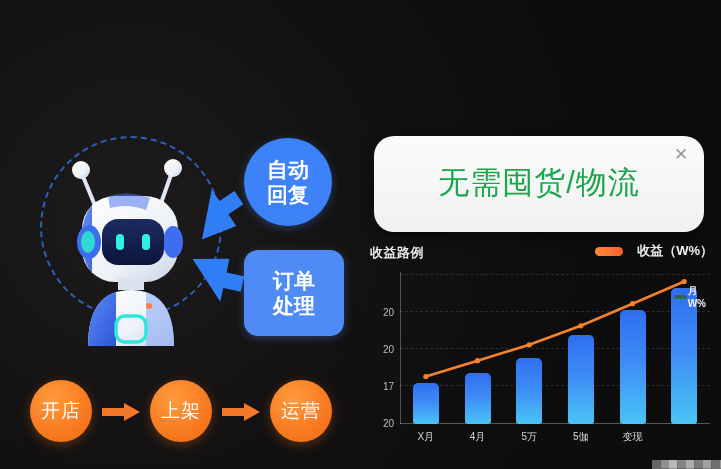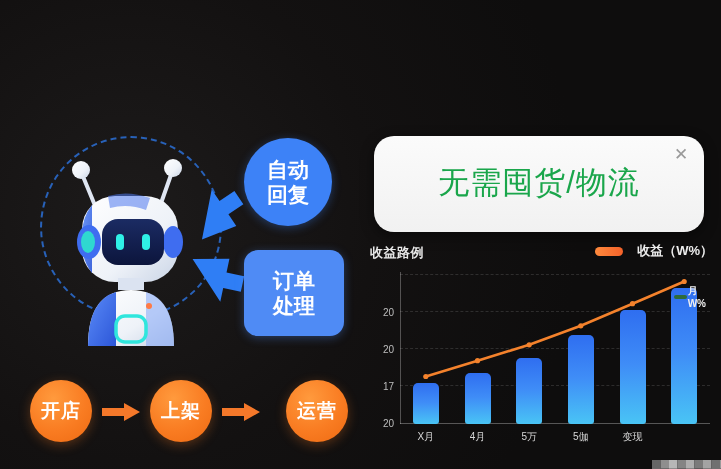--- a/index.html
+++ b/index.html
@@ -45,25 +45,25 @@
       box-shadow:0 2px 10px rgba(79,139,245,.35);}
   .badge-line{display:block;}
 
   #arrows{position:absolute;left:185px;top:35px;width:80px;height:175px;}
 
   
   #flow{position:absolute;left:0;top:256px;width:360px;height:95px;}
   .flow-item{position:absolute;top:6px;width:62px;height:62px;border-radius:50%;
       background:radial-gradient(circle at 38% 30%,#ff9a3d 0%,#f97c22 55%,#ee6a12 100%);
       display:flex;align-items:center;justify-content:center;
-      color:#fff;font-size:19px;font-weight:bold;letter-spacing:1px;
+      color:#fff;font-size:19px;font-weight:normal;letter-spacing:1px;
       box-shadow:0 3px 12px rgba(249,124,34,.30);}
   #flow-0{left:30px;}
   #flow-1{left:150px;text-align:center;}
-  #flow-2{left:286px;text-align:center;}
+  #flow-2{left:270px;text-align:center;}
   .flow-arrow{position:absolute;top:28px;width:42px;height:20px;}
   #flow-arrow-0{left:100px;}
   #flow-arrow-1{left:220px;}
 
   
   #right-panel{position:absolute;left:360px;top:118px;width:361px;height:351px;}
 
   #promo-card{position:absolute;left:14px;top:18px;width:330px;height:96px;
       background:linear-gradient(180deg,#fbfbfb 0%,#f1f1f1 100%);
       border-radius:20px;box-shadow:0 4px 14px rgba(0,0,0,.45);}

